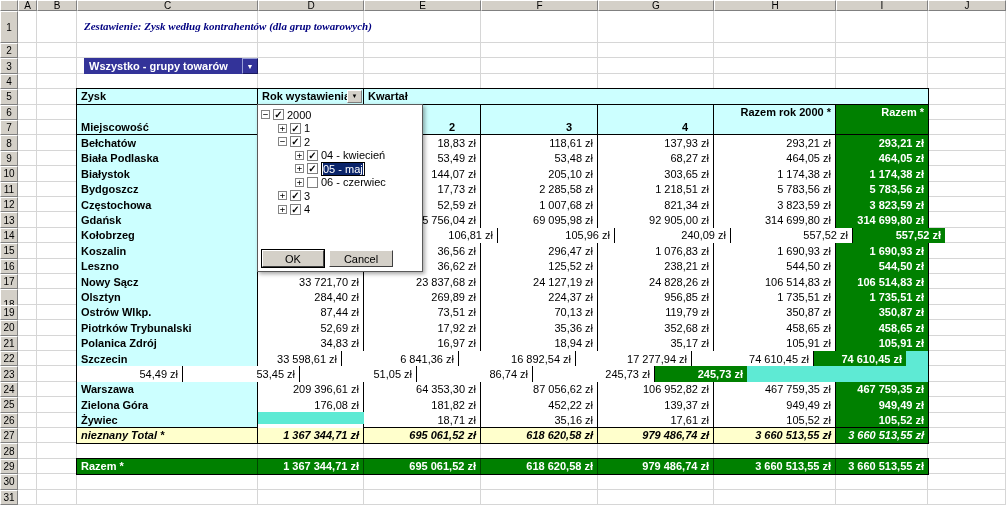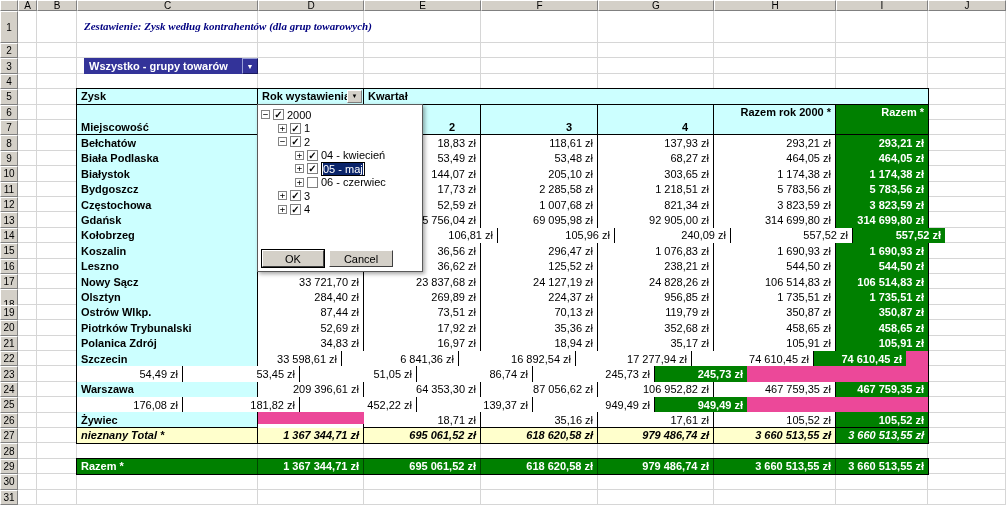--- a/index.html
+++ b/index.html
@@ -15,21 +15,21 @@
   .title{position:absolute;left:84px;top:20px;z-index:2;white-space:nowrap;
          font-family:"Liberation Serif",serif;font-weight:bold;font-style:italic;
          font-size:11px;color:var(--title-text,#000080);}
   .group-dd{position:absolute;left:84px;top:58px;width:174px;height:16px;z-index:2;
             background:var(--dropdown-fill,#333399);color:#fff;font-weight:bold;
             display:flex;align-items:center;padding-left:5px;box-sizing:border-box;}
   .group-dd-arrow{position:absolute;right:0;top:0;width:16px;height:16px;box-sizing:border-box;
             background:var(--dropdown-fill,#333399);color:#fff;font-size:7px;
             border:1px solid;border-color:#9aa0d8 #1a1a60 #1a1a60 #9aa0d8;
             display:flex;align-items:center;justify-content:center;}
-  .pivotA{position:absolute;box-sizing:border-box;border:1px solid #000;background:#ec4899;z-index:1;}
+  .pivotA{position:absolute;box-sizing:border-box;border:1px solid #000;background:#5eead4;z-index:1;}
   .prow{display:flex;box-sizing:border-box;}
   .prow.bb{border-bottom:1px solid #000;}
   .pcell{box-sizing:border-box;display:flex;align-items:center;padding:0 4px;
          overflow:hidden;white-space:nowrap;height:100%;flex:none;position:relative;}
   .brd{border-right:1px solid #000;}
   .b{font-weight:bold}.i{font-style:italic}
   .r{justify-content:flex-end}
   .rq{justify-content:flex-end;padding-right:25px;}
   .hdr{background:var(--header-fill,#CCFFFF);}
   .city{background:var(--header-fill,#CCFFFF);font-weight:bold;}
@@ -659,20 +659,23 @@
           <span class="ptext">106 952,82 zł</span>
         </div>
         <div class="pcell num r brd" style="width: 122px;">
           <span class="ptext">467 759,35 zł</span>
         </div>
         <div class="pcell grn" style="width: 92px;">
           <span class="ptext">467 759,35 zł</span>
         </div>
       </div>
       <div class="prow" style="height: 15.4px;">
+        <div class="pcell city brd" style="width: 181px;">
+          <span class="ptext">Zielona Góra</span>
+        </div>
         <div class="pcell num r brd" style="width: 106px;">
           <span class="ptext">176,08 zł</span>
         </div>
         <div class="pcell num r brd" style="width: 117px;">
           <span class="ptext">181,82 zł</span>
         </div>
         <div class="pcell num r brd" style="width: 117px;">
           <span class="ptext">452,22 zł</span>
         </div>
         <div class="pcell num r brd" style="width: 116px;">

